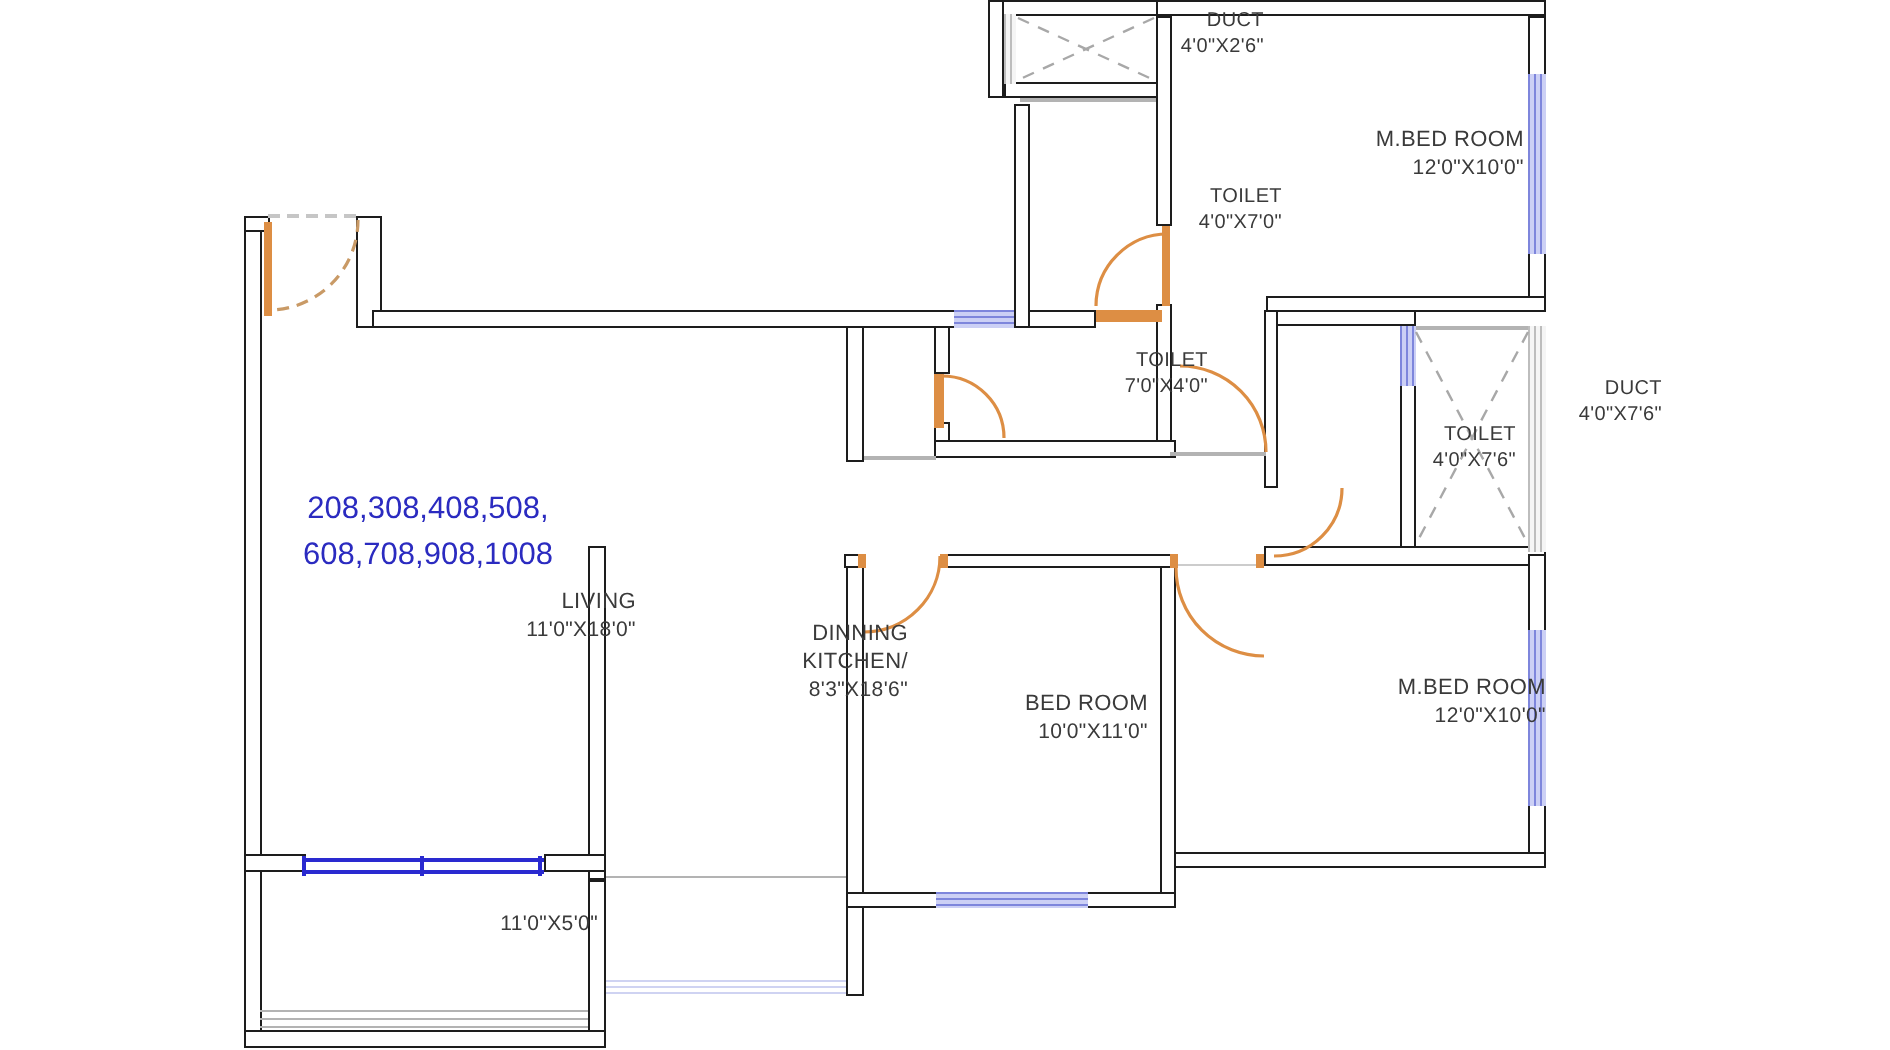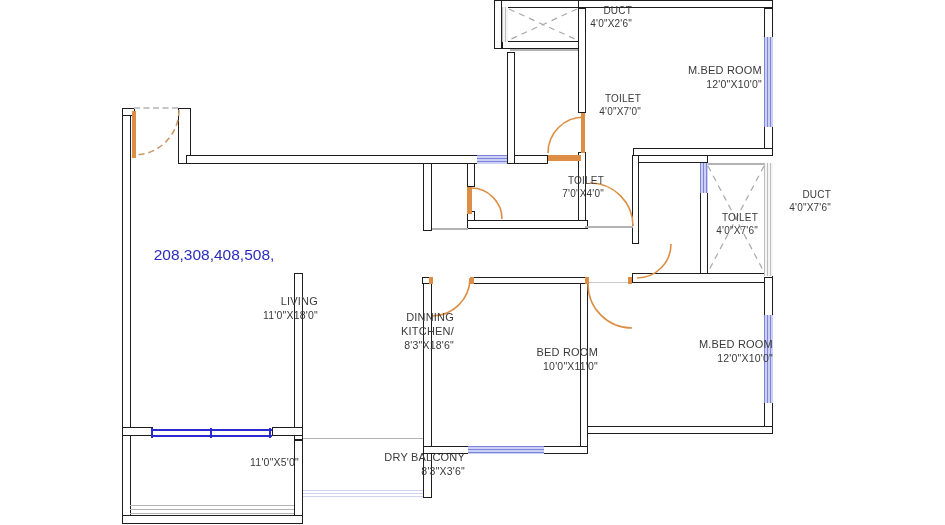--- a/index.html
+++ b/index.html
@@ -123,20 +123,21 @@
     <g stroke="#a8a8a8" stroke-width="1.2" stroke-dasharray="6 5">
       <line x1="509" y1="9" x2="577" y2="40"></line>
       <line x1="577" y1="9" x2="509" y2="40"></line>
       <line x1="708" y1="166" x2="764" y2="272"></line>
       <line x1="764" y1="166" x2="708" y2="272"></line>
     </g>
   </svg>
 
   <div class="units" style="left:104px;top:243px">
     <div>208,308,408,508,</div>
+    <div>608,708,908,1008</div>
   </div>
 
   <div class="lbl small" style="left:452px;top:4px">
     <div class="rname">DUCT</div>
     <div class="rdims">4'0"X2'6"</div>
   </div>
 
   <div class="lbl small" style="left:461px;top:92px">
     <div class="rname">TOILET</div>
     <div class="rdims">4'0"X7'0"</div>
@@ -166,32 +167,28 @@
     <div class="rname">LIVING</div>
     <div class="rdims">11'0"X18'0"</div>
   </div>
 
   <div class="lbl" style="left:274px;top:310px">
     <div class="rname">DINNING</div>
     <div class="rname">KITCHEN/</div>
     <div class="rdims">8'3"X18'6"</div>
   </div>
 
-  <div class="lbl" style="left:418px;top:345px">
+  <div class="lbl" style="left:394px;top:345px">
     <div class="rname">BED ROOM</div>
     <div class="rdims">10'0"X11'0"</div>
   </div>
 
   <div class="lbl" style="left:593px;top:337px">
     <div class="rname">M.BED ROOM</div>
     <div class="rdims">12'0"X10'0"</div>
   </div>
 
   <div class="lbl" style="left:119px;top:455px">
     <div class="rdims">11'0"X5'0"</div>
   </div>
 
-  <div class="lbl" style="left:285px;top:450px">
-    <div class="rname">DRY BALCONY</div>
-    <div class="rdims">8'3"X3'6"</div>
-  </div>
 
 </div>
 
 </body></html>

